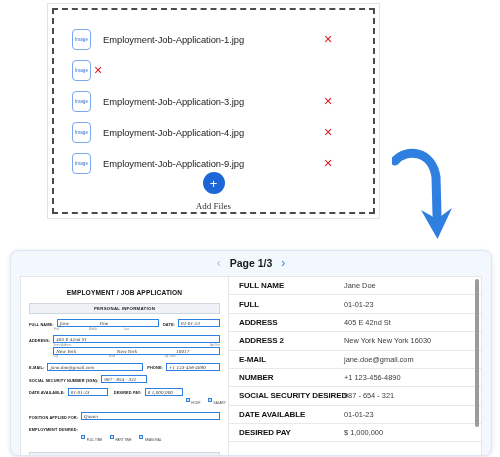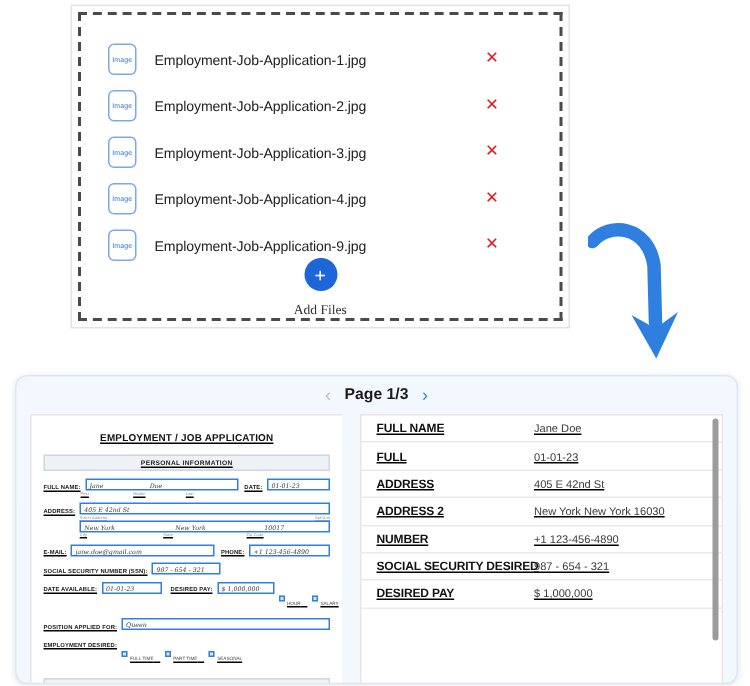--- a/index.html
+++ b/index.html
@@ -64,21 +64,21 @@
     height:22px; display:flex; align-items:center; justify-content:center;
     gap:9px; padding-top:2px;
   }
   .chev{ font-size:12px; line-height:1; cursor:pointer; }
   .chev.prev{ color:#b3bdc8; }
   .chev.next{ color:#2f7fe0; }
   .page-label{ font-size:10.5px; font-weight:700; color:#1b1b1b; }
 
   .viewer-body{
     position:absolute; left:9px; top:25px; right:9px; bottom:-2px;
-    display:flex; gap:12px; background:transparent;text-decoration:underline;
+    display:flex; gap:0; background:transparent;
   }
 
   
   .form-pane{
     width:208px; flex:0 0 208px; background:#fff; border:1px solid #e6e6e6;
     border-right:none; padding:7px 8px 0 8px; overflow:hidden; position:relative;
   }
   .form-title{
     text-align:center; font-size:6.6px; font-weight:700; color:#111;
     letter-spacing:.15px; margin:5px 0 7px 0;
@@ -147,21 +147,20 @@
           <div class="thumb">
               <span>Image</span>
             </div>
           <div class="fname">Employment-Job-Application-1.jpg</div>
           <div class="del">✕</div>
         </div>
         <div class="file-row">
           <div class="thumb">
               <span>Image</span>
             </div>
-          <div class="fname">Employment-Job-Application-2.jpg</div>
           <div class="del">✕</div>
         </div>
         <div class="file-row">
           <div class="thumb">
               <span>Image</span>
             </div>
           <div class="fname">Employment-Job-Application-3.jpg</div>
           <div class="del">✕</div>
         </div>
         <div class="file-row">
@@ -315,26 +314,34 @@
           </tr>
           <tr>
             <td class="k">ADDRESS</td>
             <td class="v">405 E 42nd St</td>
           </tr>
           <tr>
             <td class="k">ADDRESS 2</td>
             <td class="v">New York New York 16030</td>
           </tr>
           <tr>
+            <td class="k">E-MAIL</td>
+            <td class="v">jane.doe@gmail.com</td>
+          </tr>
+          <tr>
             <td class="k">NUMBER</td>
             <td class="v">+1 123-456-4890</td>
           </tr>
           <tr>
             <td class="k">SOCIAL SECURITY DESIRED</td>
             <td class="v">987 - 654 - 321</td>
+          </tr>
+          <tr>
+            <td class="k">DATE AVAILABLE</td>
+            <td class="v">01-01-23</td>
           </tr>
           <tr>
             <td class="k">DESIRED PAY</td>
             <td class="v">$ 1,000,000</td>
           </tr>
         </tbody>
           </table>
         <div class="vscroll"></div>
       </div>
 

